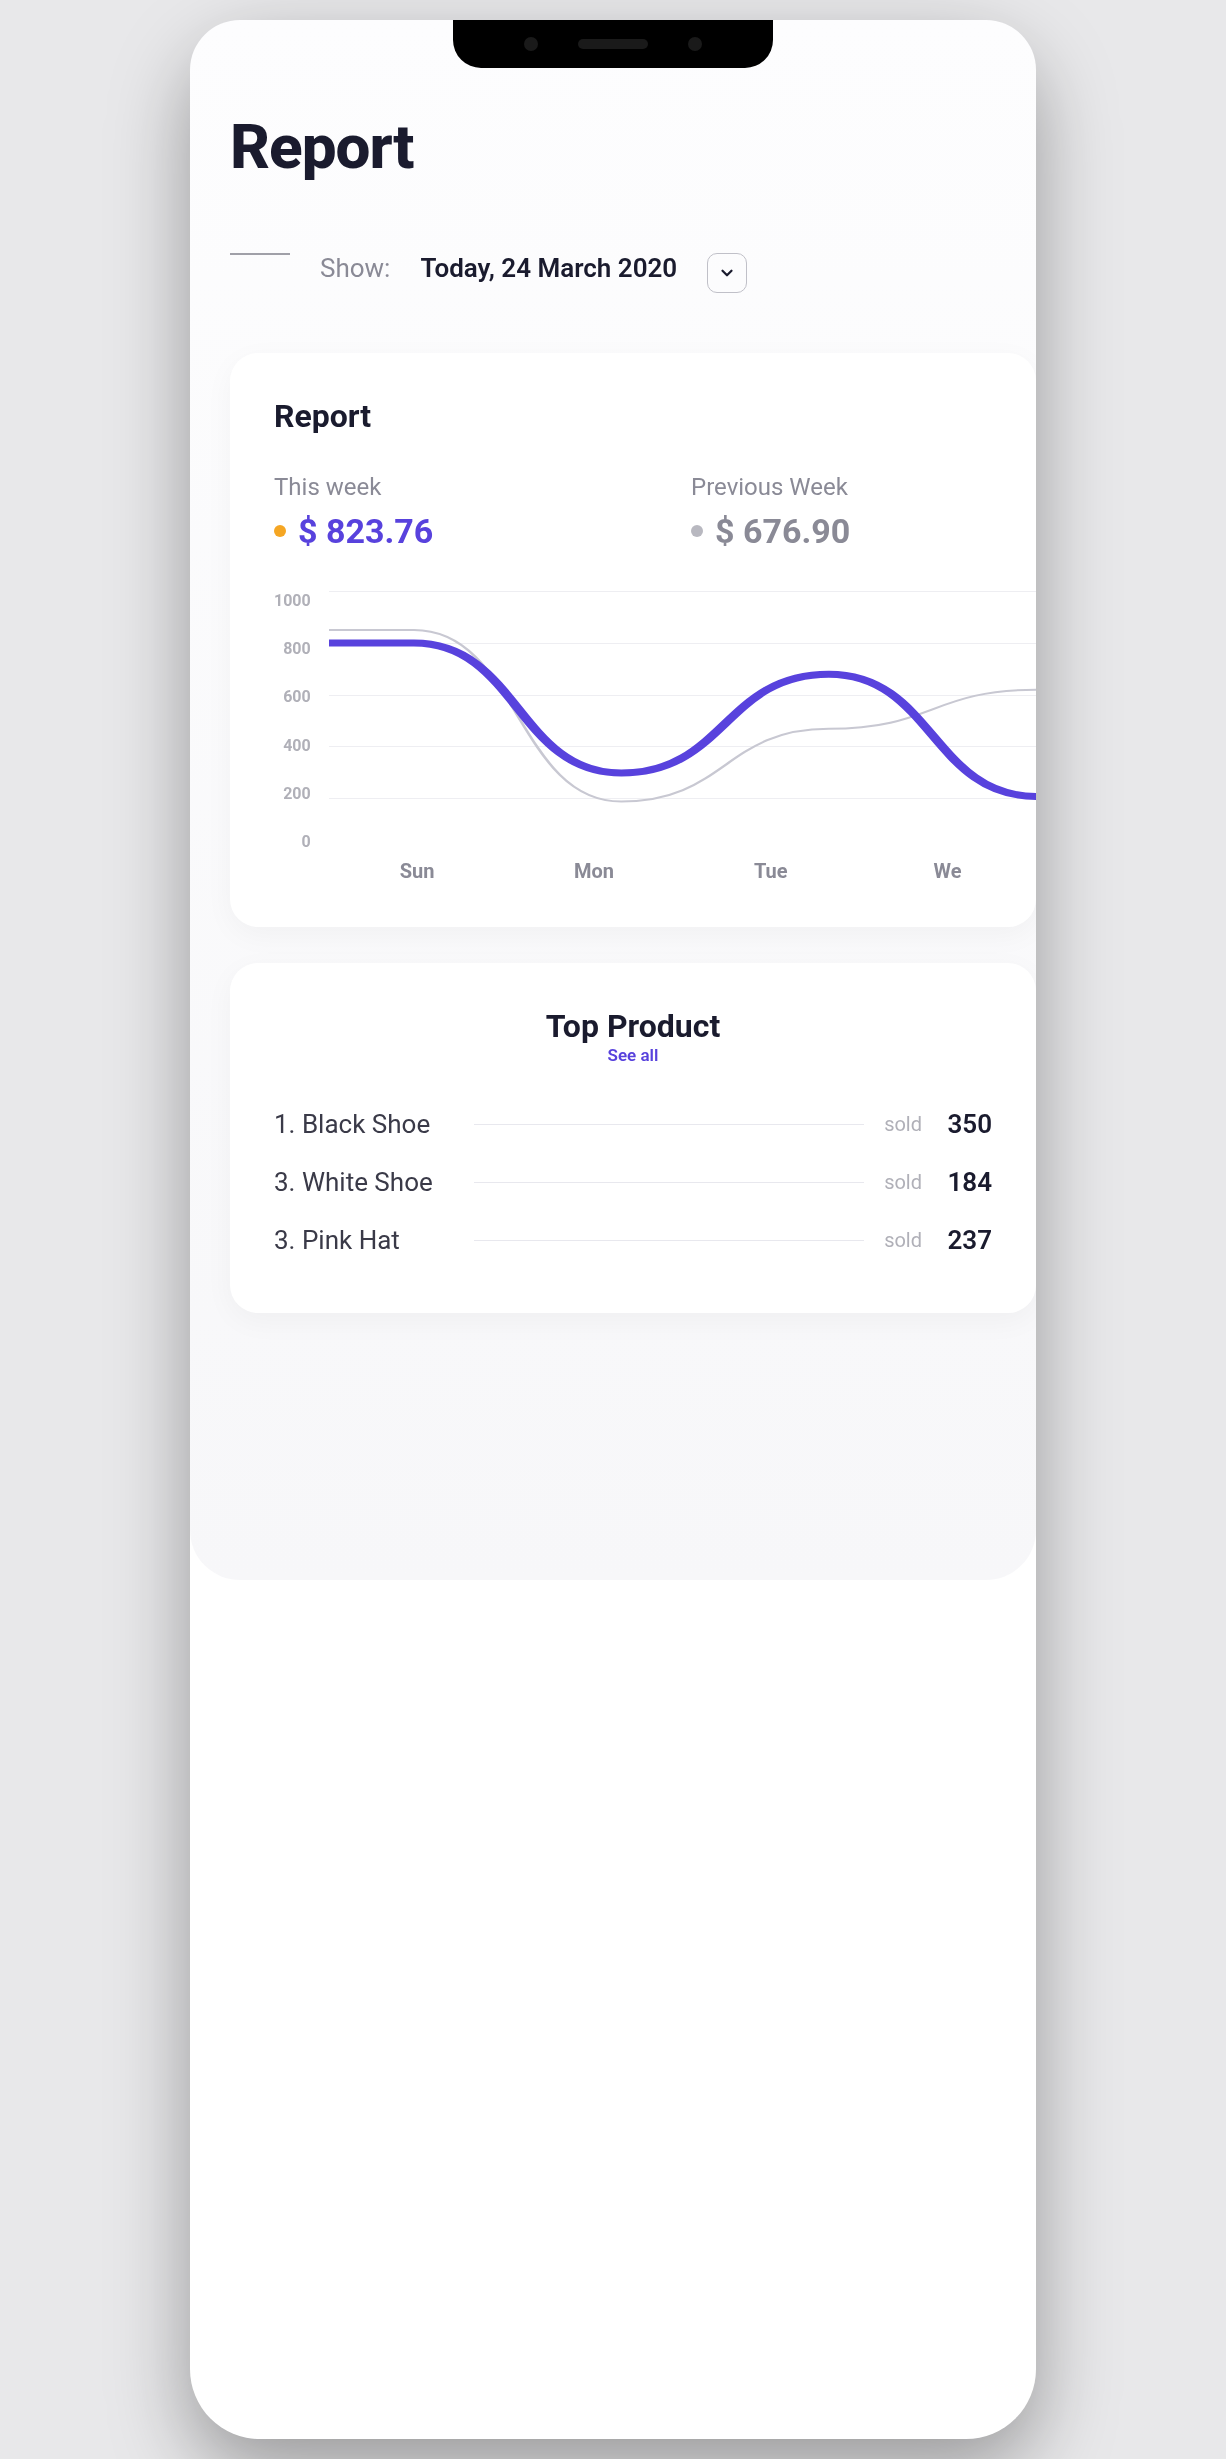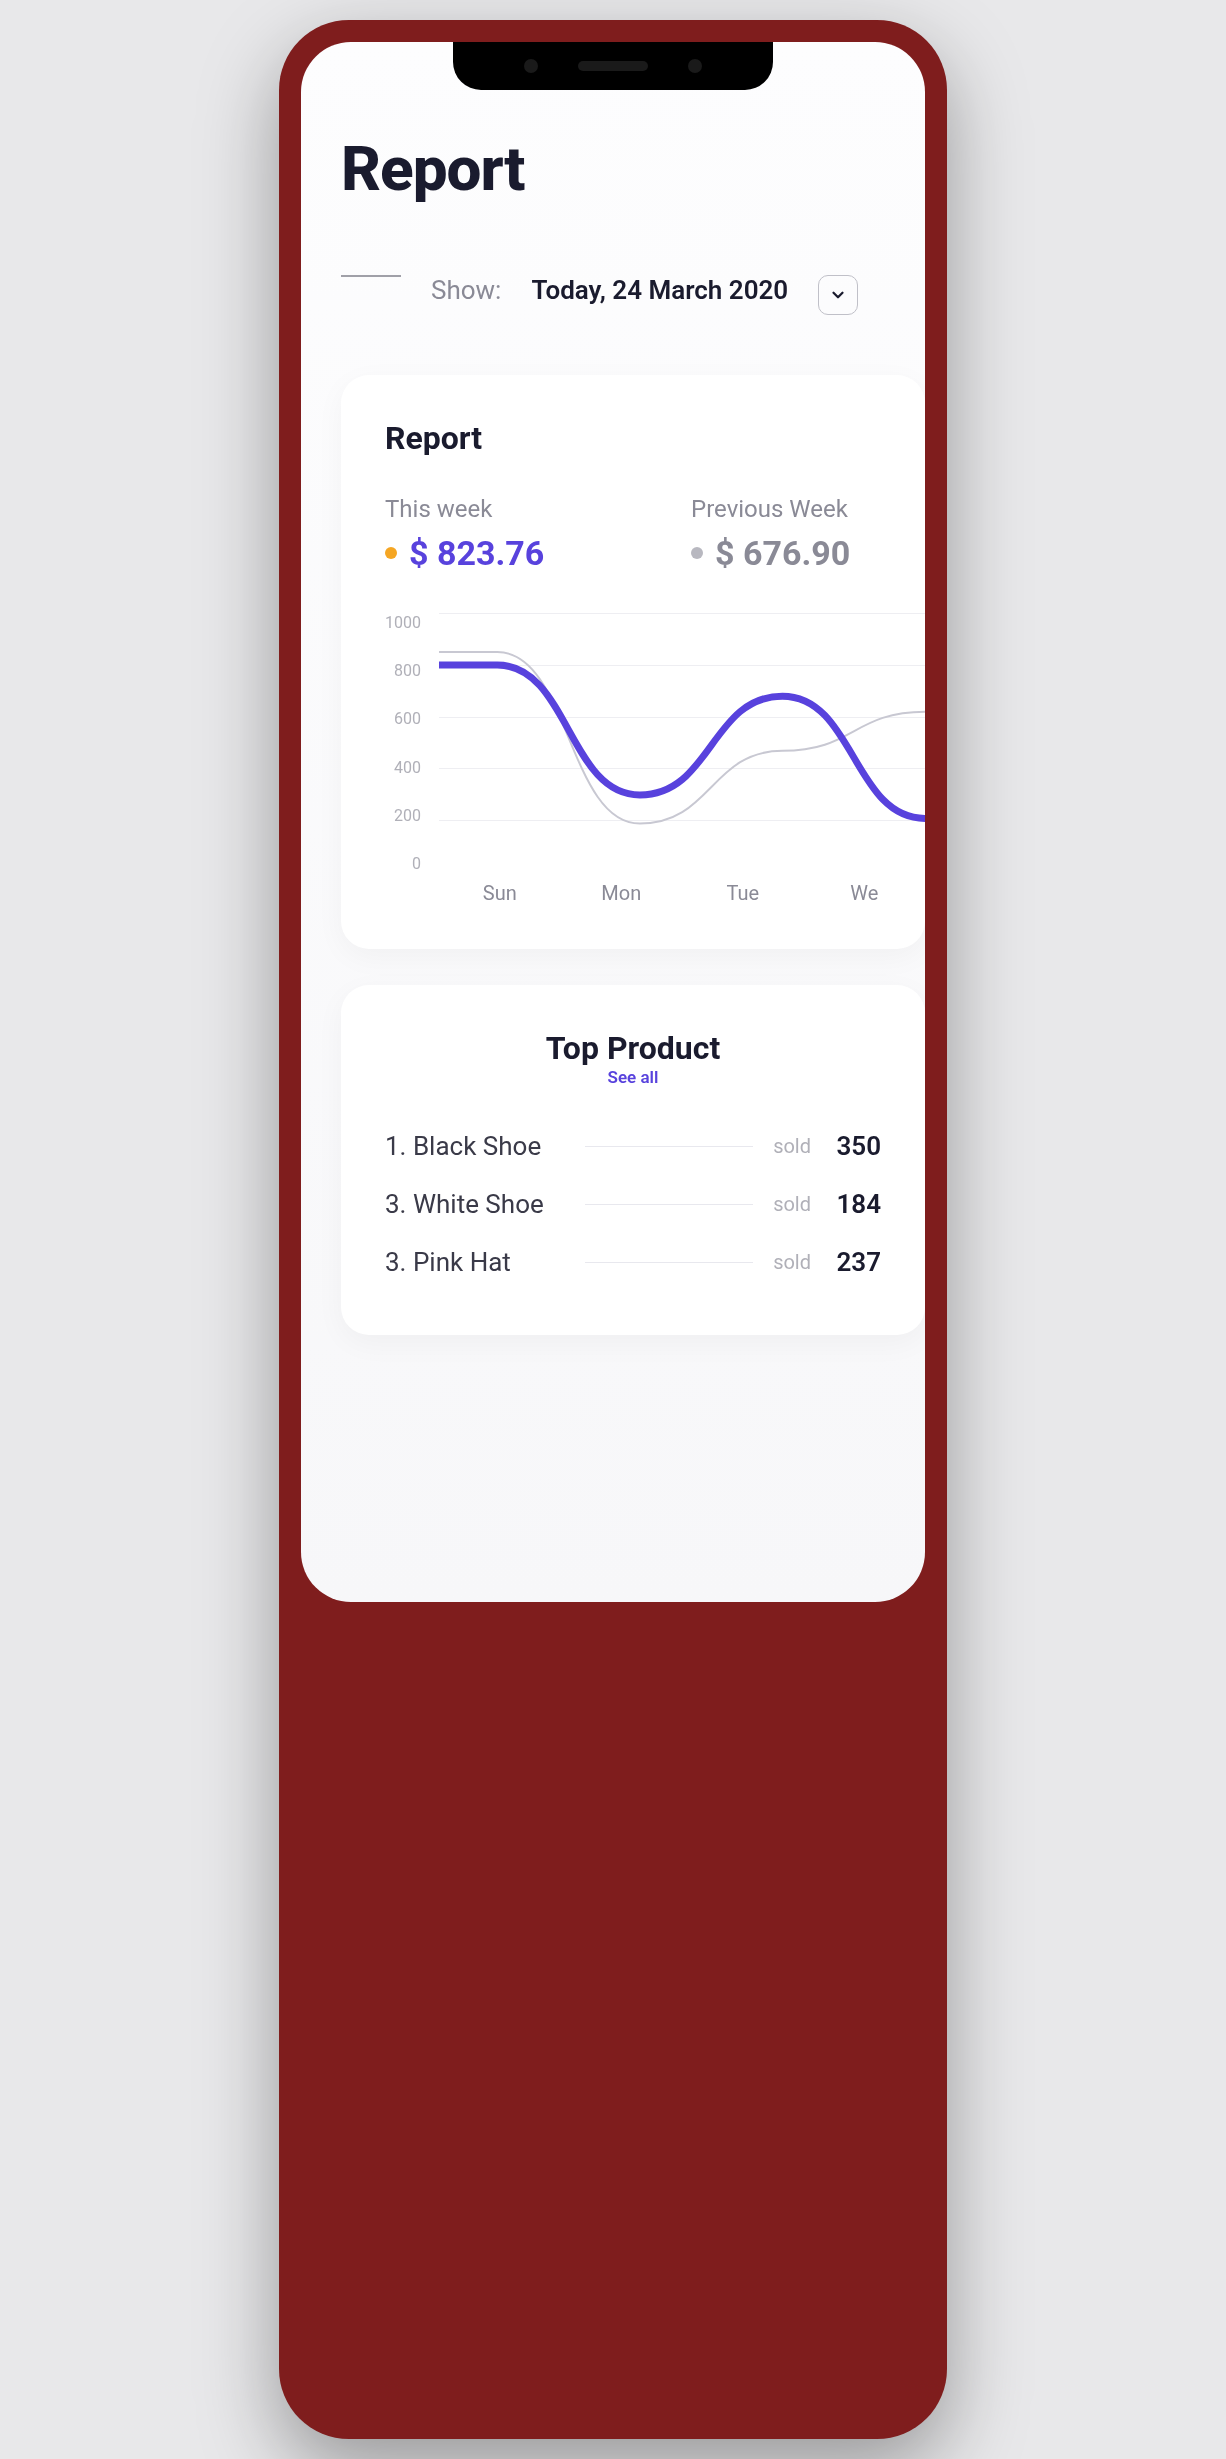--- a/index.html
+++ b/index.html
@@ -5,24 +5,23 @@
 * { margin: 0; padding: 0; box-sizing: border-box; }
 body {
   font-family: -apple-system, BlinkMacSystemFont, 'Segoe UI', Roboto, sans-serif;
   background: #e8e8ea;
   display: flex;
   justify-content: center;
   padding: 20px 0;
   min-height: 100vh;
 }
 .phone-frame {
-  width: 668px;
-  background: #7f1d1d;
+  width: 846px;
+  background: #ffffff;
   border-radius: 70px;
-  padding: 22px;
   box-shadow: 0 30px 80px rgba(0,0,0,0.35);
   position: relative;
 }
 .phone-screen {
   background: linear-gradient(180deg, #fdfdfe 0%, #f7f7f9 100%);
   border-radius: 50px;
   overflow: hidden;
   height: 1560px;
   position: relative;
 }
@@ -86,21 +85,21 @@
 .revenue-stats { display: flex; gap: 72px; margin-bottom: 40px; }
 .stat-block { flex: 1; }
 .stat-label { font-size: 24px; color: #8a8a96; margin-bottom: 10px; }
 .stat-value-row { display: flex; align-items: center; gap: 12px; }
 .dot { width: 12px; height: 12px; border-radius: 50%; }
 .dot-accent { background: #f5a623; }
 .dot-muted { background: #b8b8c0; }
 .stat-value { font-size: 34px; font-weight: 700; }
 .stat-value.accent { color: #5842dd; }
 .stat-value.muted { color: #8a8a96; }
-.chart-wrap { display: flex; gap: 18px; }
+.chart-wrap { display: flex; gap: 18px; font-weight: bold; }
 .y-axis { display: flex; flex-direction: column; justify-content: space-between; height: 260px; }
 .y-tick { font-size: 16px; color: #b0b0b8; text-align: right; }
 .plot-area { flex: 1; position: relative; }
 .grid-lines { position: absolute; inset: 0; height: 260px; display: flex; flex-direction: column; justify-content: space-between; }
 .grid-line { height: 1px; background: #eeeef2; width: 100%; }
 .grid-line:last-child { background: transparent; }
 svg.chart-svg { position: absolute; top: 0; left: 0; width: 100%; height: 260px; }
 .x-axis { display: flex; margin-top: 268px; padding-left: 0; }
 .x-tick { flex: 1; text-align: center; font-size: 20px; color: #8a8a96; }
 .product-card-header { display: flex; justify-content: space-between; align-items: center; margin-bottom: 30px; flex-direction: column; }

